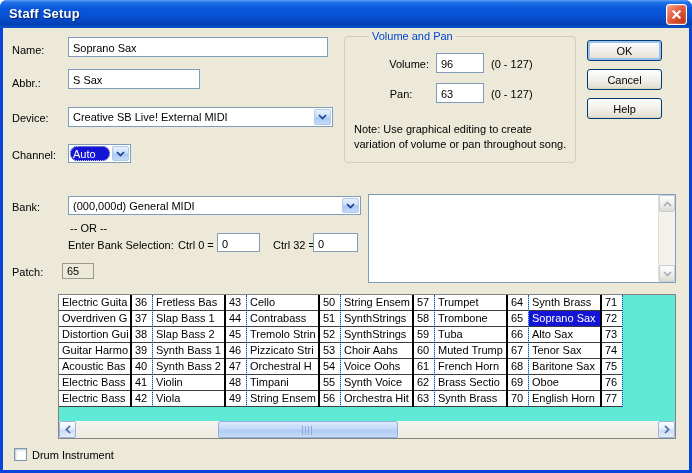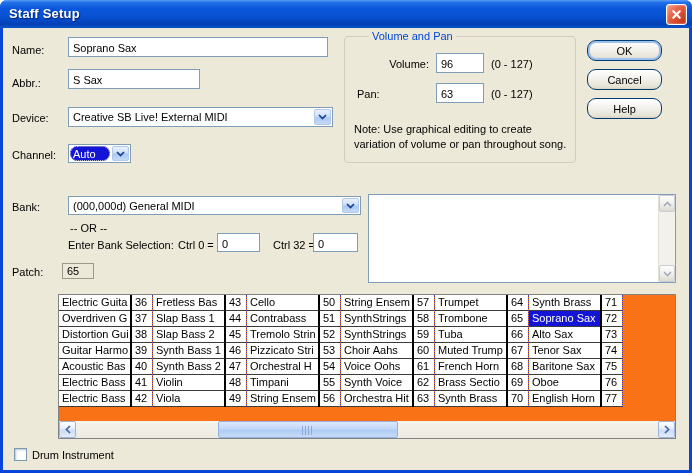--- a/index.html
+++ b/index.html
@@ -55,21 +55,21 @@
   .groupbox{
     position:absolute; border:1px solid var(--groupborder); border-radius:4px;
   }
   .groupbox .legend{
     position:absolute; top:-7px; left:24px; background:var(--dialogbg); padding:0 3px;
     color:var(--grouplabel); white-space:nowrap;
   }
 
   .btn{
     position:absolute; width:75px; height:21px;
-    border:1px solid #003C74; border-radius:9px;
+    border:1px solid #003C74; border-radius:3px;
     background:linear-gradient(180deg,#FFFFFF 0%,#F2F0EA 50%,#E5E1D4 90%,#D8D0C0 100%);
     font-family:"Liberation Sans",sans-serif; font-size:11px; color:#000;
     display:flex; align-items:center; justify-content:center;
   }
   .btn.default{ box-shadow:inset 0 0 0 2px #9DC1EE; }
 
   .readonly-box{
     position:absolute; border:1px solid #9C9A8C; background:var(--dialogbg);
     padding:1px 0 0 4px; white-space:nowrap; overflow:hidden;
   }
@@ -84,21 +84,21 @@
   }
   .vscroll .sbtn{
     height:17px; display:flex; align-items:center; justify-content:center;
     border:1px solid #C8CCD4; border-radius:2px;
     background:linear-gradient(180deg,#FDFDFC 0%,#EDEDE8 60%,#DCDAD0 100%);
   }
 
   
   .ptable{
     position:absolute; left:55px; top:266px; width:618px; height:145px;
-    border:1px solid #828282; background:#f97316; overflow:hidden;
+    border:1px solid #828282; background:#5eead4; overflow:hidden;
   }
   .tcols{ display:flex; flex-direction:row; }
   .tcol{ display:flex; flex-direction:column; }
   .tcol-name{ width:73px; border-right:2px solid #000; }
   .tcol-name:last-child{ border-right:none; }
   .tcol-num{ width:21px; border-right:1px dotted #3535CC; }
   .tcell{
     height:16px; line-height:15px; border-bottom:1px solid #3C3C3C;
     padding-left:3px; white-space:nowrap; overflow:hidden; background:#fff;
   }
@@ -171,21 +171,21 @@
             <path d="M1 1 L4.5 4.6 L8 1" fill="none" stroke="#1B3F93" stroke-width="1.7"></path>
           </svg>
       </span>
     </div>
 
     <div class="groupbox" style="left:341px;top:8px;width:232px;height:127px">
       <span class="legend">Volume and Pan</span>
       <span class="lbl" style="left:12px;top:21px;width:72px;text-align:right;position:absolute">Volume:</span>
       <input class="txt" style="left: 91px; top: 16px; width: 48px; height: 20px;" value="96">
       <span class="lbl" style="left:146px;top:21px;position:absolute">(0 - 127)</span>
-      <span class="lbl" style="left:12px;top:51px;width:72px;text-align:left;position:absolute">Pan:</span>
+      <span class="lbl" style="left:20px;top:51px;width:72px;text-align:center;position:absolute">Pan:</span>
       <input class="txt" style="left: 91px; top: 46px; width: 48px; height: 20px;" value="63">
       <span class="lbl" style="left:146px;top:51px;position:absolute">(0 - 127)</span>
       <span class="note-text" style="left:9px;top:85px;width:216px;position:absolute">Note: Use graphical editing to create variation of volume or pan throughout song.</span>
     </div>
 
     <div class="btn default" style="left:584px;top:12px">
         <span>OK</span>
       </div>
     <div class="btn" style="left:584px;top:70px">
         <span>Help</span>

